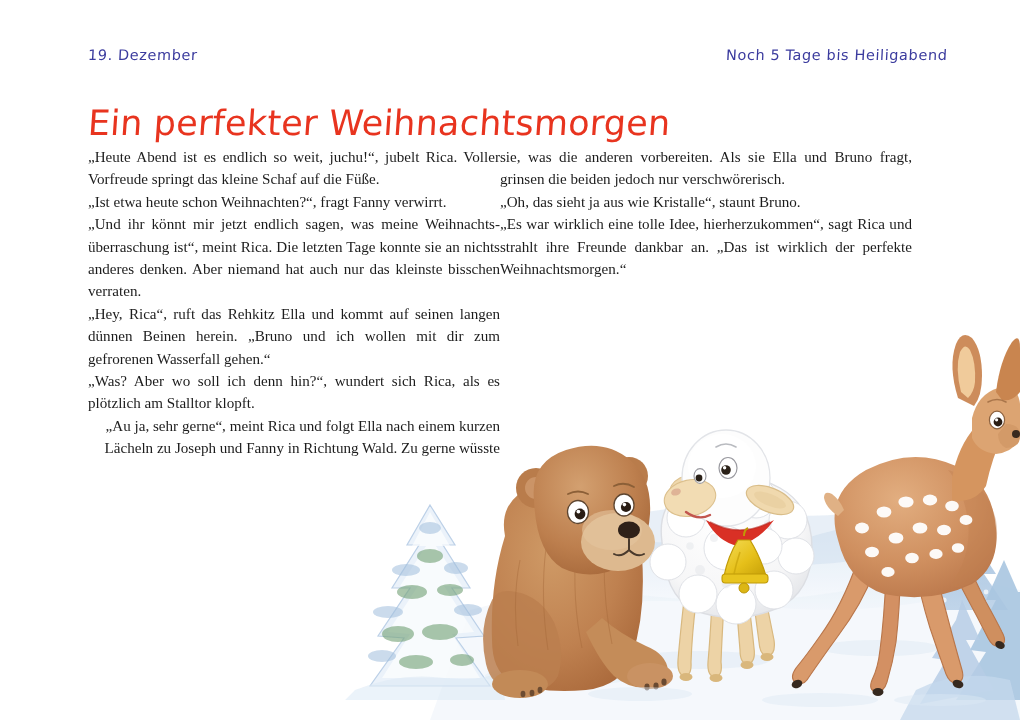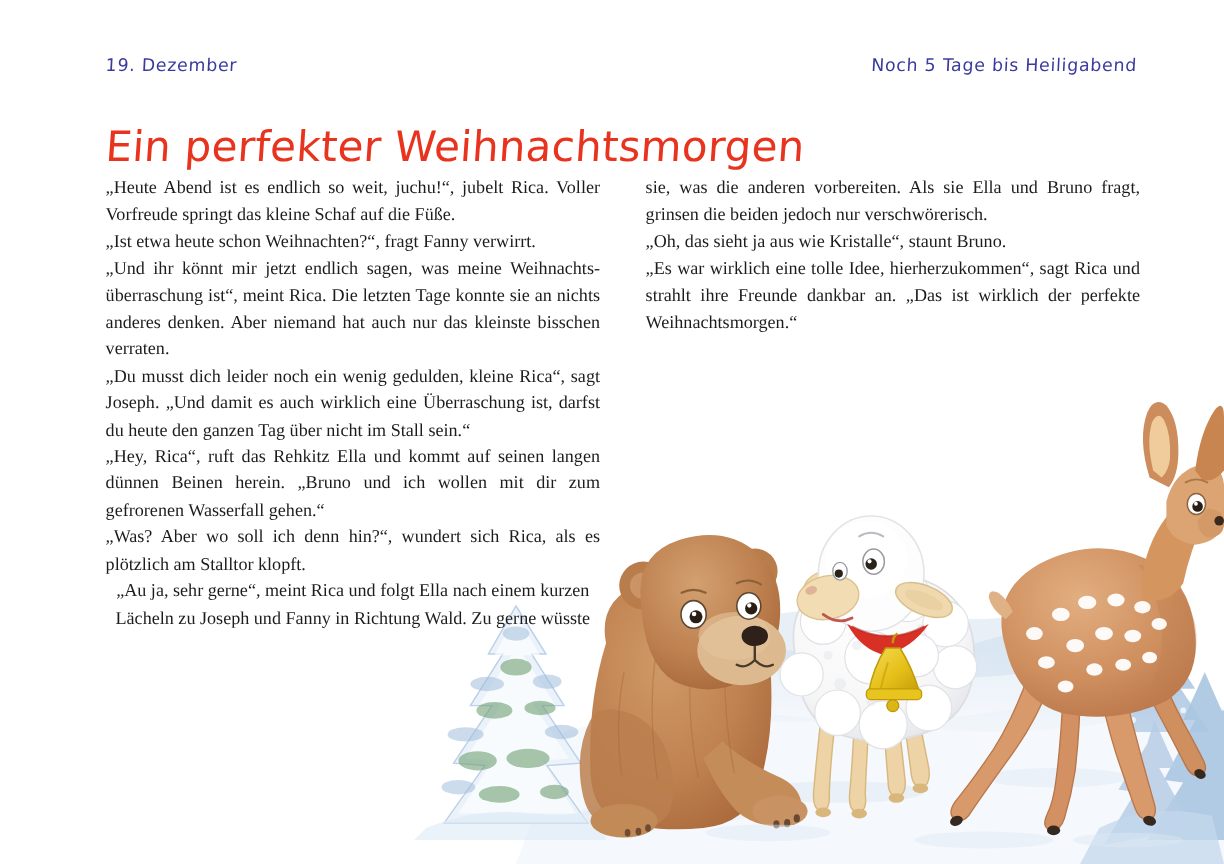--- a/index.html
+++ b/index.html
@@ -48,33 +48,32 @@
     transform: skewX(-4deg);
   }
 
   
   .columns {
     position: absolute;
     left: 88px;
     top: 146px;
     width: 862px;
     display: flex;
-    gap: 38px;
     z-index: 3;
   }
   .col { width: 412px; }
   .col p {
     margin: 0;
     font-size: 15.1px;
     line-height: 1.485;
     color: #1c1c1c;
     text-align: justify;
     hyphens: manual;
   }
-  .col p.last-line-left { text-align: center; }
+  .col p.last-line-left { text-align: right; }
 
   
   .illustration {
     position: absolute;
     left: 0;
     top: 0;
     width: 1020px;
     height: 720px;
     z-index: 1;
     pointer-events: none;
@@ -363,21 +362,20 @@
       <ellipse cx="820" cy="700" rx="58" ry="7" fill="#dde9f5"></ellipse>
       <ellipse cx="940" cy="700" rx="46" ry="6" fill="#dde9f5"></ellipse>
     </g>
   </svg>
 
   <div class="columns">
     <div class="col">
       <p>„Heute Abend ist es endlich so weit, juchu!“, jubelt Rica. Voller Vorfreude springt das kleine Schaf auf die Füße.</p>
       <p>„Ist etwa heute schon Weihnachten?“, fragt Fanny verwirrt.</p>
       <p>„Und ihr könnt mir jetzt endlich sagen, was meine Weihnachts­überraschung ist“, meint Rica. Die letzten Tage konnte sie an nichts anderes denken. Aber niemand hat auch nur das kleinste bisschen verraten.</p>
-      <p>„Du musst dich leider noch ein wenig gedulden, kleine Rica“, sagt Joseph. „Und damit es auch wirklich eine Überraschung ist, darfst du heute den ganzen Tag über nicht im Stall sein.“</p>
       <p>„Hey, Rica“, ruft das Rehkitz Ella und kommt auf seinen lan­gen dünnen Beinen herein. „Bruno und ich wollen mit dir zum gefrorenen Wasserfall gehen.“</p>
       <p>„Was? Aber wo soll ich denn hin?“, wundert sich Rica, als es plötzlich am Stalltor klopft.</p>
       <p class="last-line-left">„Au ja, sehr gerne“, meint Rica und folgt Ella nach einem kurzen Lächeln zu Joseph und Fanny in Richtung Wald. Zu gerne wüsste</p>
     </div>
     <div class="col">
       <p>sie, was die anderen vorbereiten. Als sie Ella und Bruno fragt, grinsen die beiden jedoch nur verschwörerisch.</p>
       <p>„Oh, das sieht ja aus wie Kristalle“, staunt Bruno.</p>
       <p>„Es war wirklich eine tolle Idee, hierherzukommen“, sagt Rica und strahlt ihre Freunde dankbar an. „Das ist wirklich der per­fekte Weihnachtsmorgen.“</p>
     </div>
   </div>

